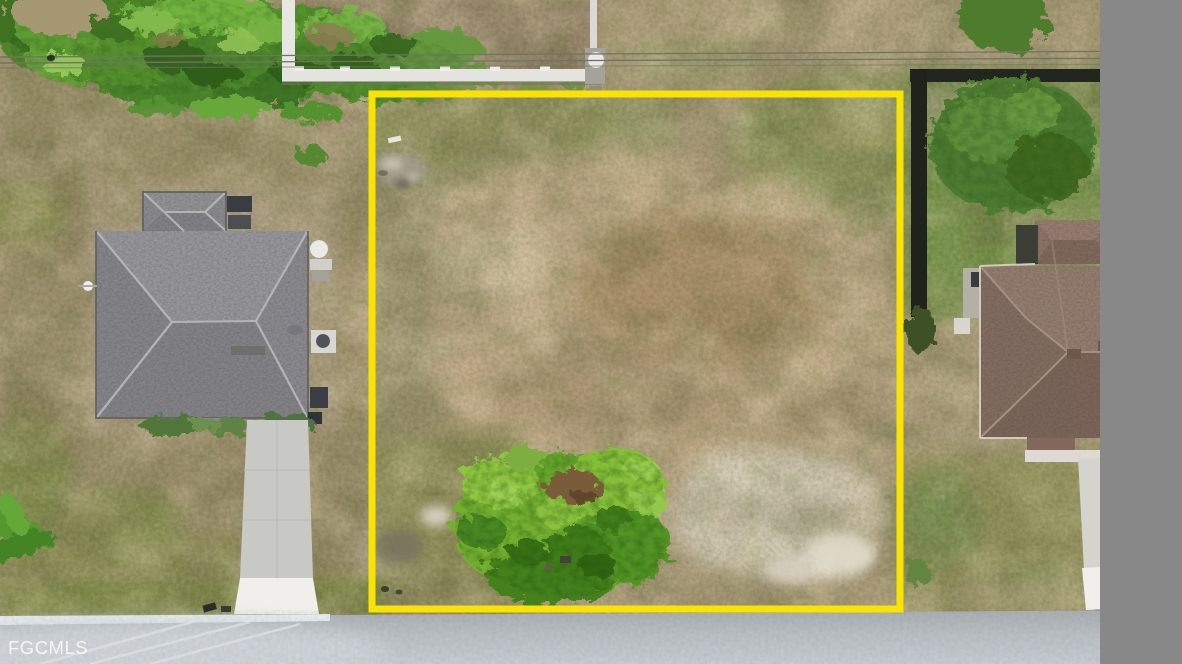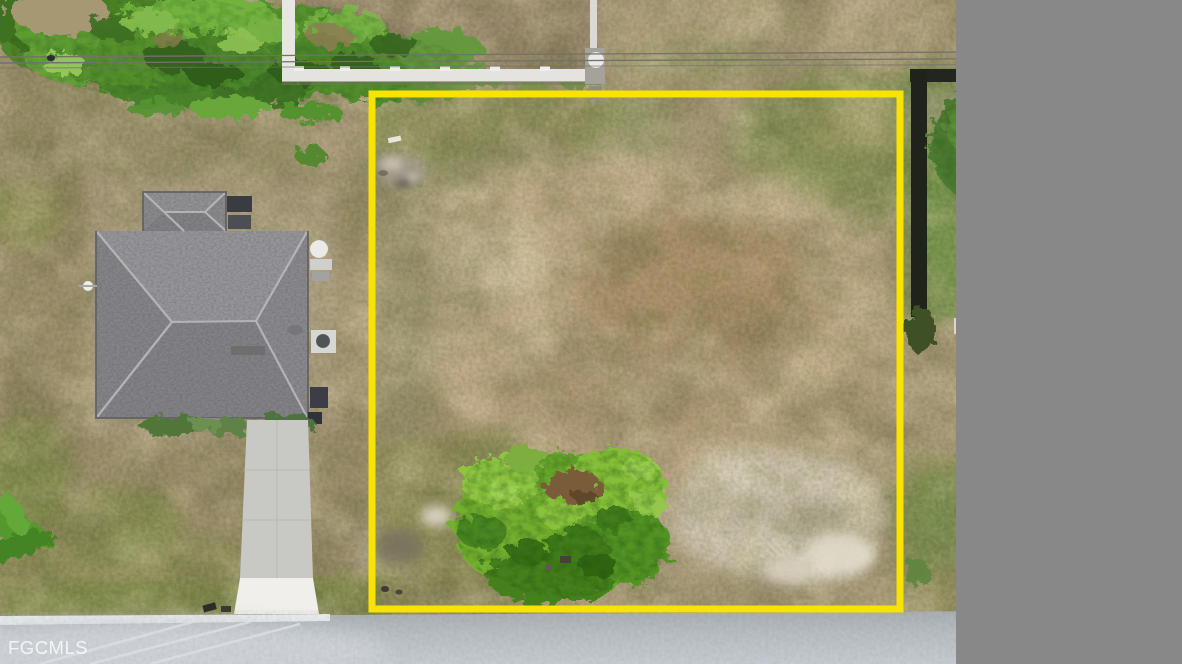--- a/index.html
+++ b/index.html
@@ -1,16 +1,16 @@
 <!DOCTYPE html>
 <html><head>
 <meta charset="utf-8">
 <style>
   html,body{margin:0;padding:0;background:#888;}
-  #stage{position:relative;width:956px;height:664px;overflow:hidden;font-family:"Liberation Sans", sans-serif;}
+  #stage{position:relative;width:1100px;height:664px;overflow:hidden;font-family:"Liberation Sans", sans-serif;}
   svg{display:block;}
 </style>
 </head>
 <body>
 <div id="stage">
 <svg width="1182" height="664" viewBox="0 0 1182 664">
 <defs>
   <filter color-interpolation-filters="sRGB" id="b3" x="-50%" y="-50%" width="200%" height="200%">
           <feGaussianBlur stdDeviation="3"></feGaussianBlur>
         </filter>

